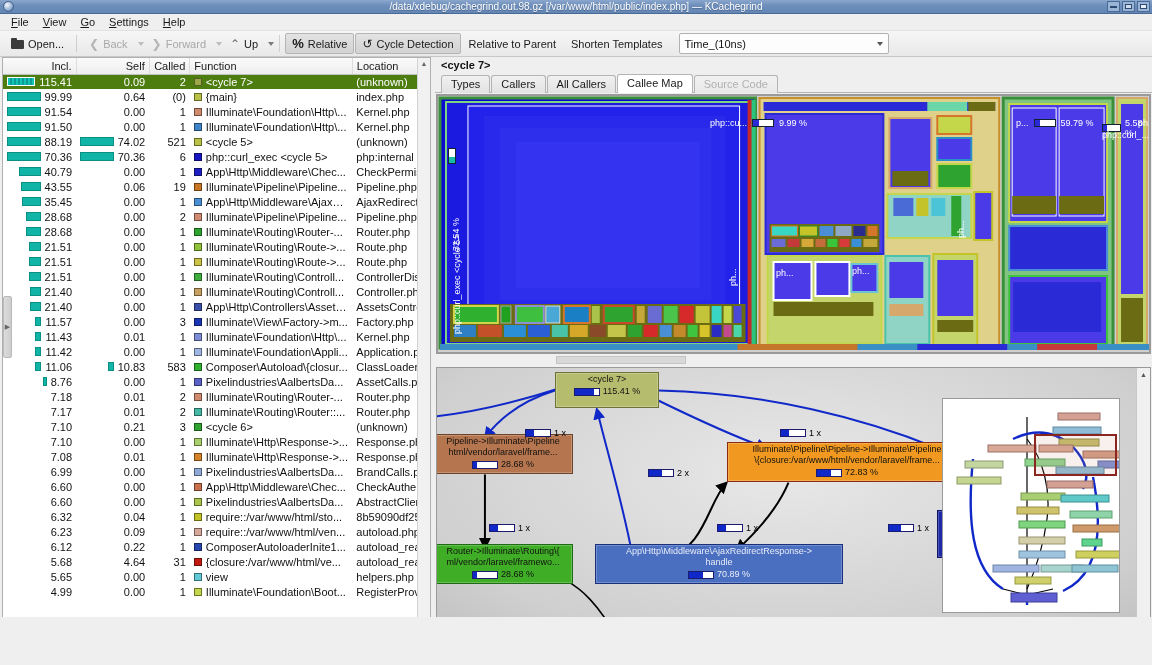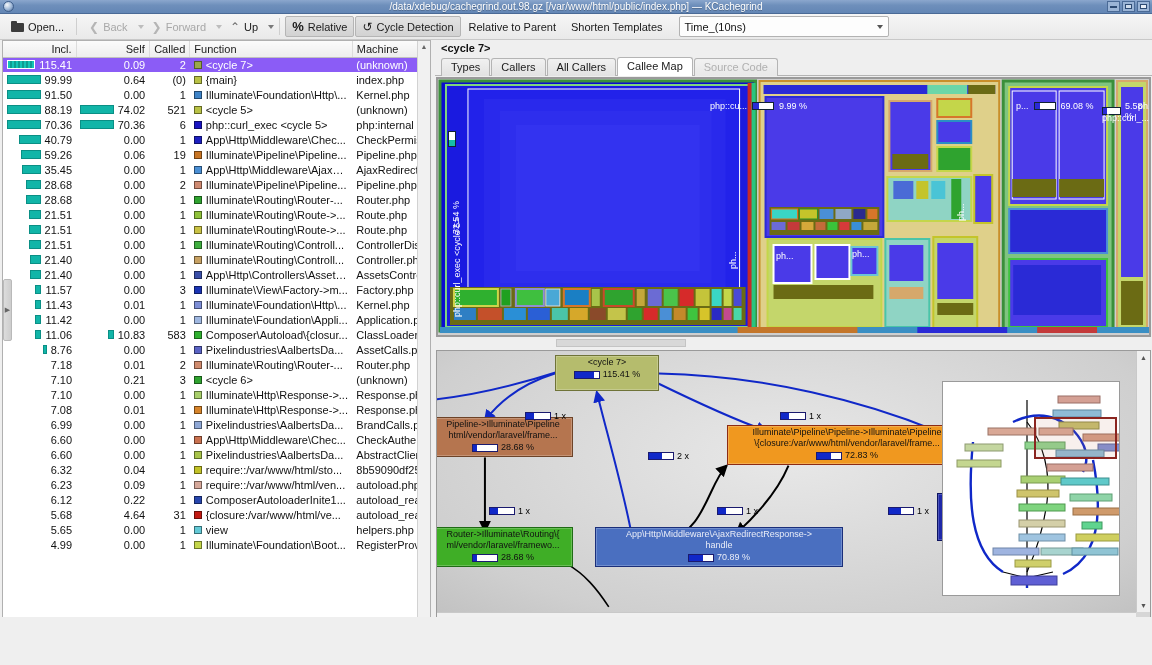--- a/index.html
+++ b/index.html
@@ -117,21 +117,21 @@
     border-bottom: 1px solid #c0c0c0; border-right: 1px solid #dcdcdc;
     font-size: 11px; font-weight: normal; text-align: left; padding: 1px 4px; height: 16px;
     color:#1a1a1a;
   }
   table.flat th.num { text-align: right; margin-top: 13px; }
   table.flat td {
     font-size: 11px; padding: 0 4px; height: 15px; white-space: nowrap; overflow: hidden;
     vertical-align: middle;
   }
   table.flat td.num { text-align: right; font-variant-numeric: tabular-nums; }
-  tr.selected td { background: #8b5cf6; color: #fff; }
+  tr.selected td { background: #4d7c0f; color: #fff; }
   .incl-cell, .self-cell { display:flex; align-items:center; justify-content:flex-end; gap:4px; }
   .bar {
     height: 9px; background: #11b5a8; border: 1px solid #0a8f85; box-sizing: border-box;
   }
   tr.selected .bar { background: repeating-linear-gradient(90deg,#13c4b6 0 2px,#0d9c92 2px 4px); border-color:#fff; }
   .fn-cell { display:flex; align-items:center; gap:4px; overflow:hidden;}
   .swatch { width: 8px; height: 8px; flex: 0 0 8px; border: 1px solid rgba(0,0,0,.45); }
   .hscroll {
     height: 13px; background: #efefef; border-top: 1px solid #d2d2d2;
     display: flex; align-items: center; justify-content: space-between; padding: 0 1px;
@@ -229,20 +229,27 @@
         </div>
       <div class="tb-btn">
           <i></i>
         </div>
       <div class="tb-btn close">
           <i></i>
         </div>
     </div>
   </div>
 
+  <div class="menubar">
+    <div class="menu-item"><u>F</u><span>ile</span></div>
+    <div class="menu-item"><u>V</u><span>iew</span></div>
+    <div class="menu-item"><u>G</u><span>o</span></div>
+    <div class="menu-item"><u>S</u><span>ettings</span></div>
+    <div class="menu-item"><u>H</u><span>elp</span></div>
+  </div>
 
   <div class="toolbar">
     <div class="tbtn">
       <span class="folder-icon"></span>
       <span>Open...</span>
     </div>
     <div class="tb-sep"></div>
     <div class="tbtn disabled">
       <span class="chev dim">❮</span>
       <span>Back</span>
@@ -293,21 +300,21 @@
                 <col style="width:40px">
               <col style="width:160px">
                 <col style="width:76px">
             </colgroup>
             <thead>
               <tr>
                 <th class="num">Incl.</th>
                 <th class="num">Self</th>
                 <th class="num">Called</th>
                 <th>Function</th>
-                <th>Machine</th>
+                <th>Location</th>
               </tr>
             </thead>
             <tbody id="flat-body">
                 <tr class="selected">
                   <td class="num">
                     <span class="incl-cell">
                       <span class="bar" style="width:62px"></span>
                       <span>115.41</span>
                     </span>
                   </td>
@@ -343,20 +350,41 @@
                       <span class="swatch" style="background:#b9c246"></span>
                       <span style="overflow:hidden;text-overflow:ellipsis;">{main}</span>
                     </span>
                   </td>
                   <td>index.php</td>
                 </tr>
                 <tr>
                   <td class="num">
                     <span class="incl-cell">
                       <span class="bar" style="width:49px"></span>
+                      <span>91.54</span>
+                    </span>
+                  </td>
+                  <td class="num">
+                    <span class="self-cell">
+                      <span>0.00</span>
+                    </span>
+                  </td>
+                  <td class="num">1</td>
+                  <td>
+                    <span class="fn-cell">
+                      <span class="swatch" style="background:#d08b6e"></span>
+                      <span style="overflow:hidden;text-overflow:ellipsis;">Illuminate\Foundation\Http\...</span>
+                    </span>
+                  </td>
+                  <td>Kernel.php</td>
+                </tr>
+                <tr>
+                  <td class="num">
+                    <span class="incl-cell">
+                      <span class="bar" style="width:49px"></span>
                       <span>91.50</span>
                     </span>
                   </td>
                   <td class="num">
                     <span class="self-cell">
                       <span>0.00</span>
                     </span>
                   </td>
                   <td class="num">1</td>
                   <td>
@@ -429,21 +457,21 @@
                       <span class="swatch" style="background:#1d1fc0"></span>
                       <span style="overflow:hidden;text-overflow:ellipsis;">App\Http\Middleware\Chec...</span>
                     </span>
                   </td>
                   <td>CheckPermission.php</td>
                 </tr>
                 <tr>
                   <td class="num">
                     <span class="incl-cell">
                       <span class="bar" style="width:20px"></span>
-                      <span>59.26</span>
+                      <span>43.55</span>
                     </span>
                   </td>
                   <td class="num">
                     <span class="self-cell">
                       <span>0.06</span>
                     </span>
                   </td>
                   <td class="num">19</td>
                   <td>
                     <span class="fn-cell">
@@ -736,20 +764,40 @@
                   <td class="num">
                     <span class="self-cell">
                       <span>0.01</span>
                     </span>
                   </td>
                   <td class="num">2</td>
                   <td>
                     <span class="fn-cell">
                       <span class="swatch" style="background:#d08b6e"></span>
                       <span style="overflow:hidden;text-overflow:ellipsis;">Illuminate\Routing\Router-...</span>
+                    </span>
+                  </td>
+                  <td>Router.php</td>
+                </tr>
+                <tr>
+                  <td class="num">
+                    <span class="incl-cell">
+                      <span>7.17</span>
+                    </span>
+                  </td>
+                  <td class="num">
+                    <span class="self-cell">
+                      <span>0.01</span>
+                    </span>
+                  </td>
+                  <td class="num">2</td>
+                  <td>
+                    <span class="fn-cell">
+                      <span class="swatch" style="background:#45b8a6"></span>
+                      <span style="overflow:hidden;text-overflow:ellipsis;">Illuminate\Routing\Router::...</span>
                     </span>
                   </td>
                   <td>Router.php</td>
                 </tr>
                 <tr>
                   <td class="num">
                     <span class="incl-cell">
                       <span>7.10</span>
                     </span>
                   </td>
@@ -1148,21 +1196,21 @@
             <i style="position:absolute;left:0;top:0;bottom:0;width:6px;background:#2a2ad6;display:block;"></i>
           </span>
           <span>9.99 %</span>
         </div>
 
         <div style="position:absolute;left:578px;top:22px;display:flex;align-items:center;gap:5px;font-size:9px;color:#fff;">
           <span>p...</span>
           <span style="display:inline-block;width:22px;height:8px;background:#fff;border:1px solid #123;position:relative;">
             <i style="position:absolute;left:0;top:0;bottom:0;width:5px;background:#2a2ad6;display:block;"></i>
           </span>
-          <span>69.08 %</span>
+          <span>59.79 %</span>
         </div>
 
         <div style="position:absolute;left:664px;top:22px;display:flex;align-items:center;gap:4px;font-size:9px;color:#fff;">
           <span style="display:inline-block;width:22px;height:8px;background:#fff;border:1px solid #123;position:relative;">
             <i style="position:absolute;left:0;top:0;bottom:0;width:4px;background:#2a2ad6;display:block;"></i>
           </span>
           <span>5.58 %</span>
         </div>
         <div style="position:absolute;left:664px;top:34px;font-size:9px;color:#fff;">php::curl_...</div>
 

